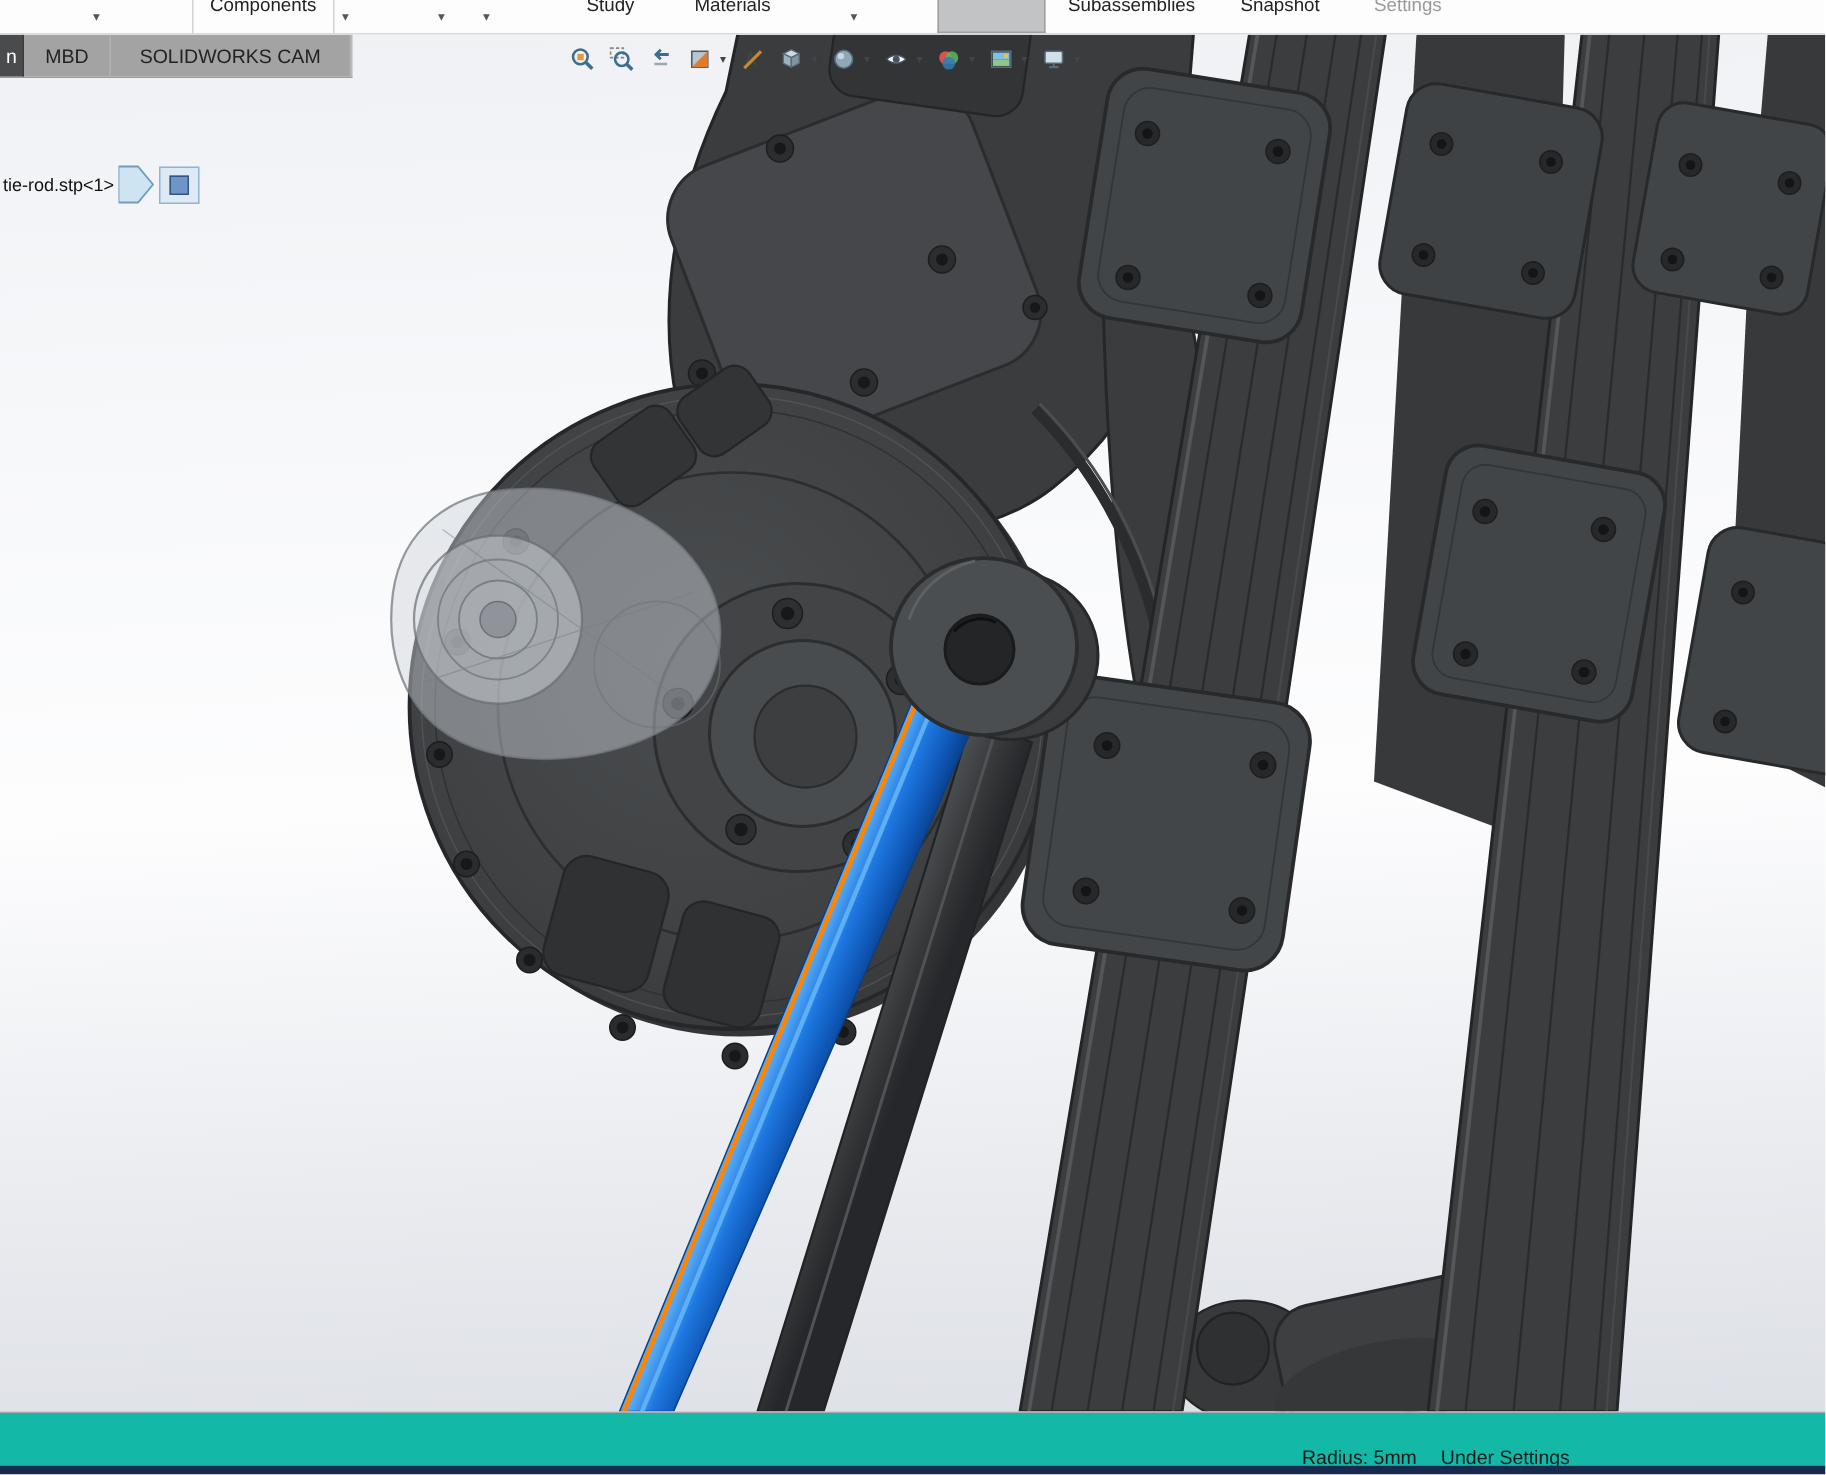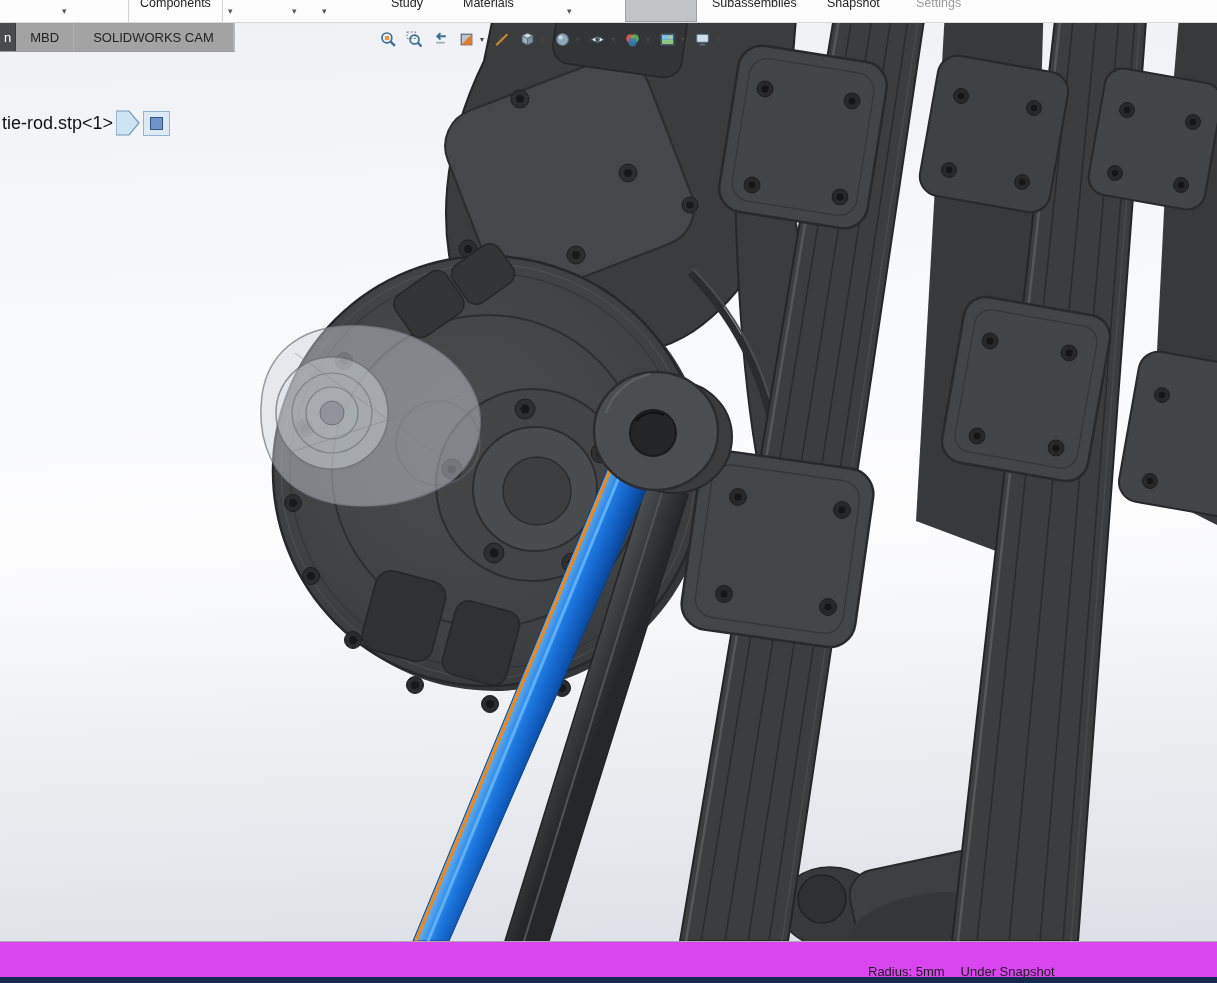--- a/index.html
+++ b/index.html
@@ -26,28 +26,28 @@
   .model{position:absolute;top:0;left:0;width:1217px;height:918px;display:block}
 
   
   .headsup{position:absolute;top:8px;left:380px;display:flex;align-items:center;gap:9px;z-index:20}
   .hicon{width:17px;height:17px;display:inline-flex;cursor:pointer;flex:none}
   .hicon svg{width:100%;height:100%}
   .hcaret{font-size:8px;color:#444;margin-left:-4px;cursor:pointer;line-height:1}
 
   
   .annotation{position:absolute;top:87px;left:2px;display:flex;align-items:center;gap:3px;z-index:15}
-  .ann-label{font-size:18px;color:#111;white-space:nowrap}
+  .ann-label{font-size:12px;color:#111;white-space:nowrap}
   .ann-flag{width:24px;height:26px;display:inline-flex;flex:none;cursor:pointer}
   .ann-box{width:27px;height:25px;background:#ddeaf6;border:1px solid #8fb4d4;display:flex;align-items:center;justify-content:center;cursor:pointer}
   .ann-box .sq{width:13px;height:13px;background:#6f94c8;border:1px solid #33557f}
 
   
   .status-line{position:absolute;top:941px;left:0;width:1217px;height:1px;background:#aaacaf}
-  .statusbar{position:absolute;top:942px;left:0;width:1217px;height:35px;background:#d946ef}
+  .statusbar{position:absolute;top:942px;left:0;width:1217px;height:35px;background:#14b8a6}
   .status-text{position:absolute;top:22px;left:868px;font-size:13px;color:#1b1b1b;display:flex;gap:16px;white-space:nowrap}
   .status-right{position:absolute;top:22px;left:1224px;width:29px;font-size:16px;color:#1b1b1b;overflow:hidden;white-space:nowrap}
   .taskbar{position:absolute;top:977px;left:0;width:1217px;height:6px;background:#16294e}
 </style>
 </head>
 <body>
 
 <div class="ribbon">
   <span class="caret" style="left:62px">▾</span>
   <div class="vsep" style="left:128px"></div>
@@ -390,17 +390,17 @@
         <span class="sq"></span>
       </span>
   </div>
 
 </div>
 
 <div class="status-line"></div>
 <div class="statusbar">
   <div class="status-text">
     <span>Radius: 5mm</span>
-    <span>Under Snapshot</span>
+    <span>Under Settings</span>
   </div>
   <span class="status-right">Cus</span>
 </div>
 <div class="taskbar"></div>
 
 </body></html>

